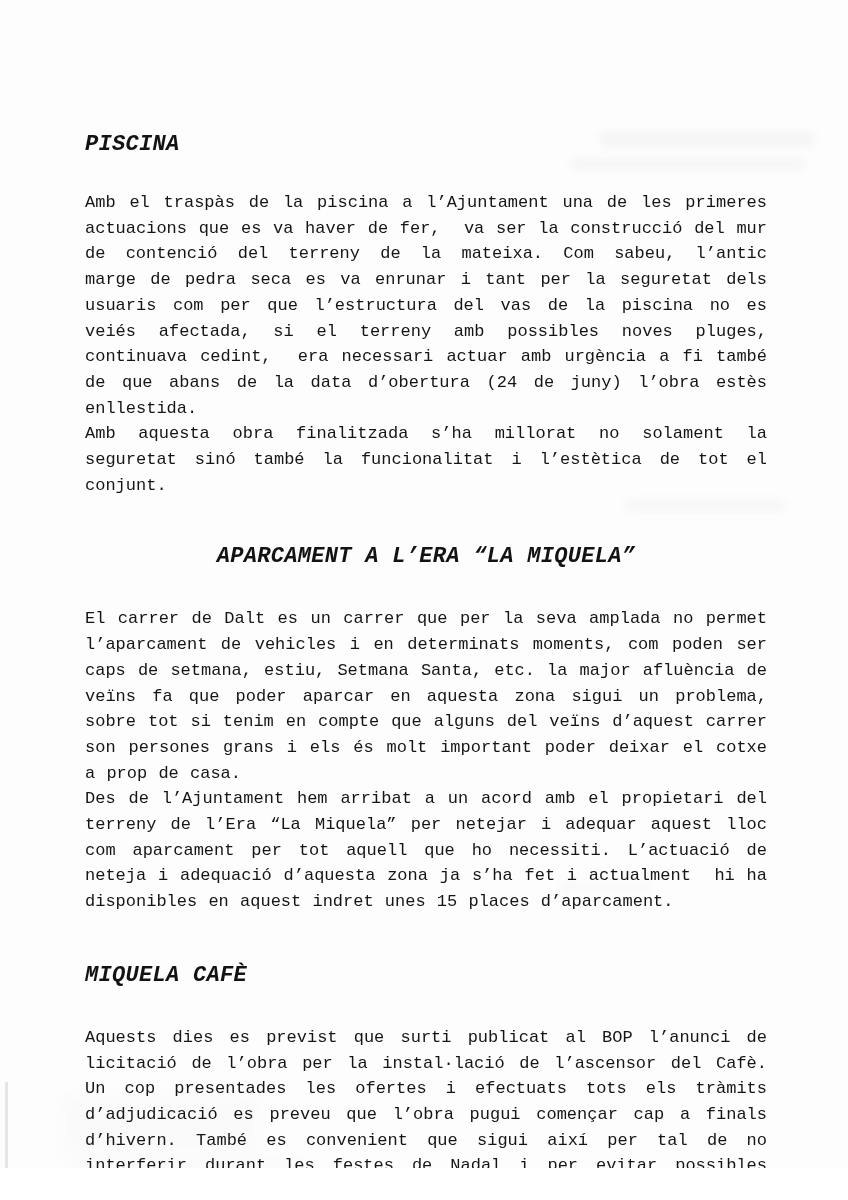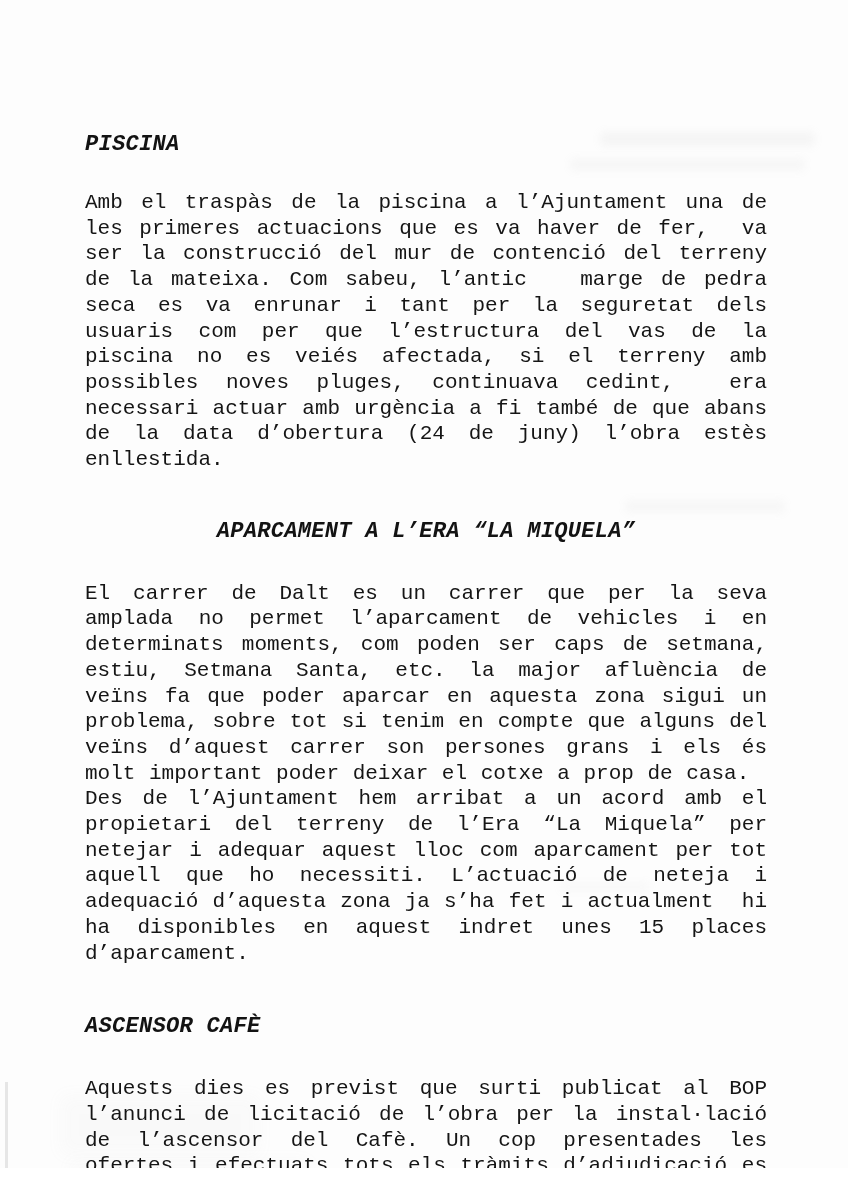--- a/index.html
+++ b/index.html
@@ -43,21 +43,21 @@
     margin-top: 46px;
     margin-bottom: 36px;
     text-align: center;
   }
   .section-ascensor .section-heading {
     margin-top: 48px;
     margin-bottom: 36px;
   }
   .body-paragraph {
     margin: 0;
-    font-size: 21px;
+    font-size: 17px;
     line-height: 25.7px;
     text-align: justify;
     white-space: pre-wrap;
     word-spacing: 1px;
   }
   
   .artifact {
     position: absolute;
     pointer-events: none;
     background: #aeaeae;
@@ -93,27 +93,28 @@
   <div class="artifact ghost-cafe"></div>
   <div class="artifact ghost-bottom-1"></div>
   <div class="artifact ghost-bottom-2"></div>
   <div class="edge-shadow"></div>
 
   <div class="content">
 
     <section class="section-piscina">
       <h2 class="section-heading first">PISCINA</h2>
       <p class="body-paragraph">Amb el traspàs de la piscina a l’Ajuntament una de les primeres actuacions que es va haver de fer,  va ser la construcció del mur de contenció del terreny de la mateixa. Com sabeu, l’antic   marge de pedra seca es va enrunar i tant per la seguretat dels usuaris com per que l’estructura del vas de la piscina no es veiés afectada, si el terreny amb possibles noves pluges, continuava cedint,  era necessari actuar amb urgència a fi també de que abans de la data d’obertura (24 de juny) l’obra estès enllestida.</p>
+      <p class="body-paragraph">Amb aquesta obra finalitzada s’ha millorat no solament la seguretat sinó també la funcionalitat i l’estètica de tot el conjunt.</p>
     </section>
 
     <section class="section-aparcament">
       <h2 class="section-heading">APARCAMENT A L’ERA “LA MIQUELA”</h2>
       <p class="body-paragraph">El carrer de Dalt es un carrer que per la seva amplada no permet l’aparcament de vehicles i en determinats moments, com poden ser caps de setmana, estiu, Setmana Santa, etc. la major afluència de veïns fa que poder aparcar en aquesta zona sigui un problema, sobre tot si tenim en compte que alguns del veïns d’aquest carrer son persones grans i els és molt important poder deixar el cotxe a prop de casa.</p>
       <p class="body-paragraph">Des de l’Ajuntament hem arribat a un acord amb el propietari del terreny de l’Era “La Miquela” per netejar i adequar aquest lloc com aparcament per tot aquell que ho necessiti. L’actuació de neteja i adequació d’aquesta zona ja s’ha fet i actualment  hi ha disponibles en aquest indret unes 15 places d’aparcament.</p>
     </section>
 
     <section class="section-ascensor">
-      <h2 class="section-heading">ASCENSOR CAFÈ</h2>
+      <h2 class="section-heading">MIQUELA CAFÈ</h2>
       <p class="body-paragraph">Aquests dies es previst que surti publicat al BOP l’anunci de licitació de l’obra per la instal·lació de l’ascensor del Cafè. Un cop presentades les ofertes i efectuats tots els tràmits d’adjudicació es preveu que l’obra pugui començar cap a finals d’hivern. També es convenient que sigui així per tal de no interferir durant les festes de Nadal i per evitar possibles afectacions als usuaris del Cafè i de la Sala del Cine durant el fort de l’hivern.</p>
     </section>
 
   </div>
 </div>
 
 </body></html>

